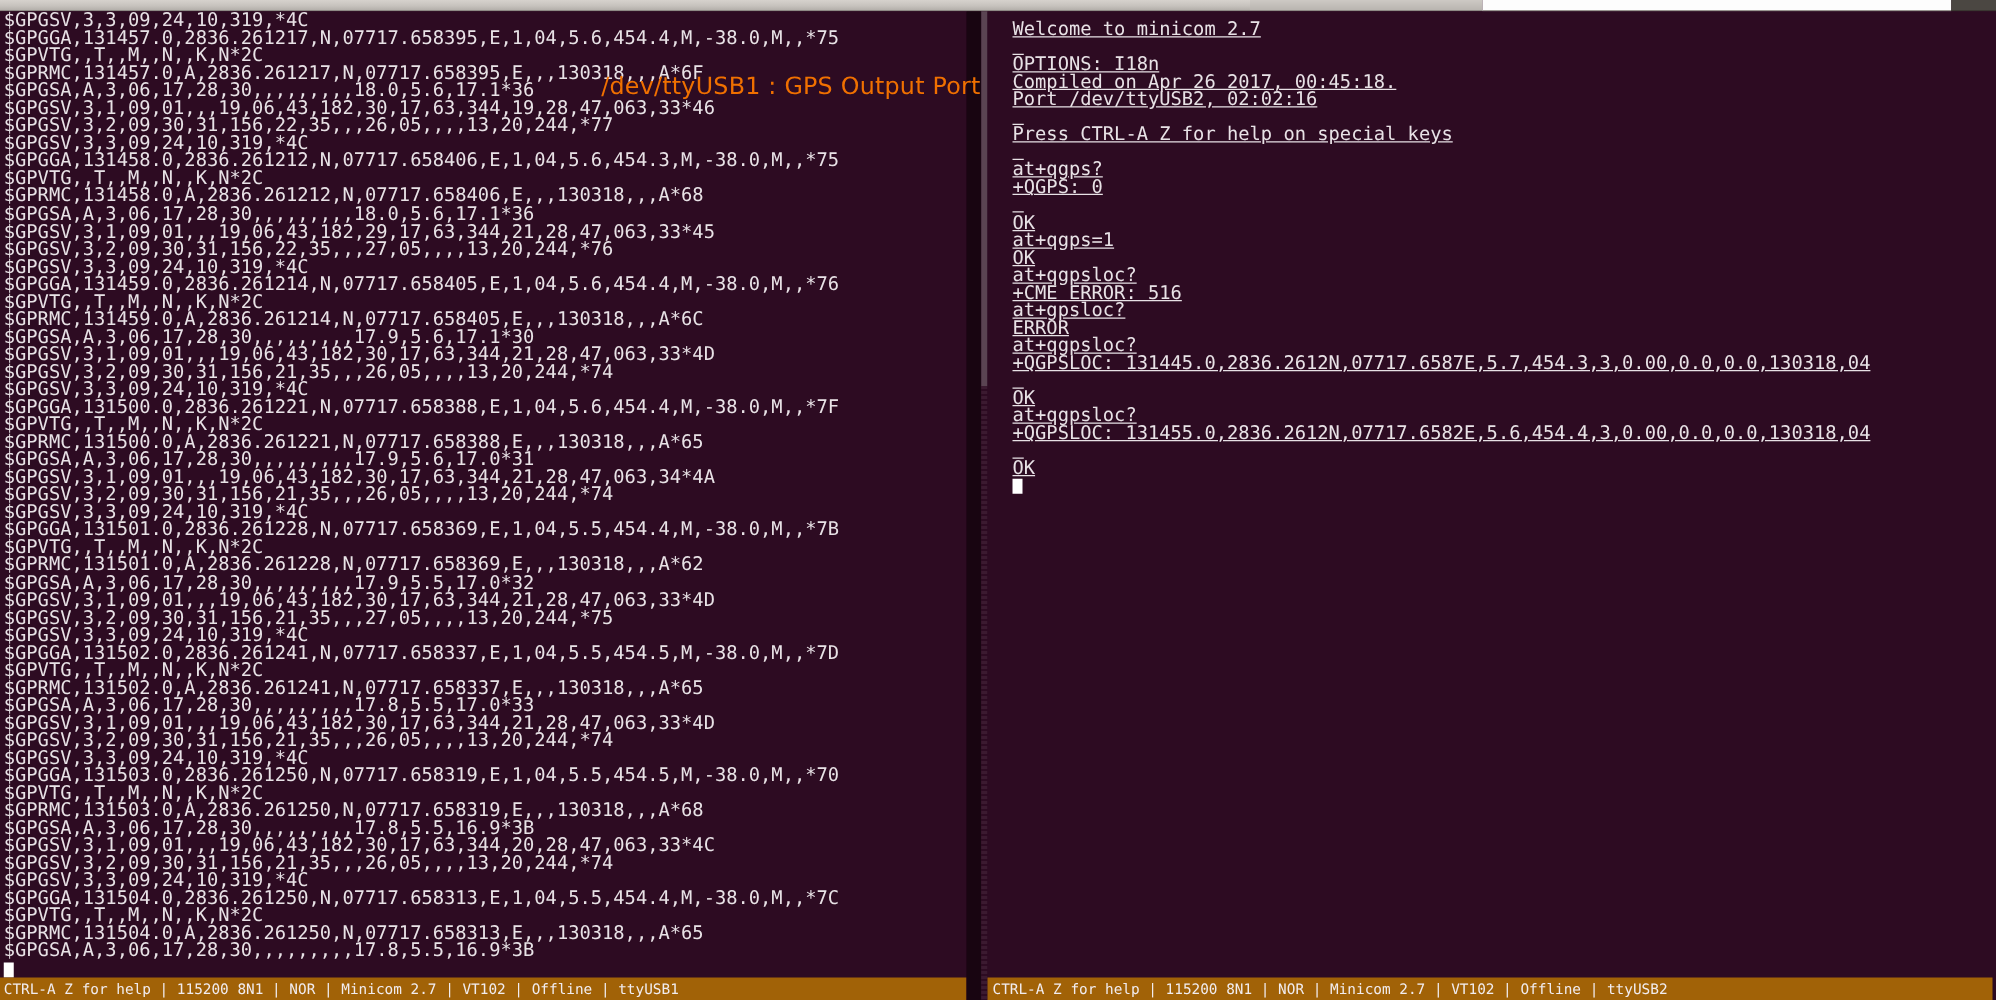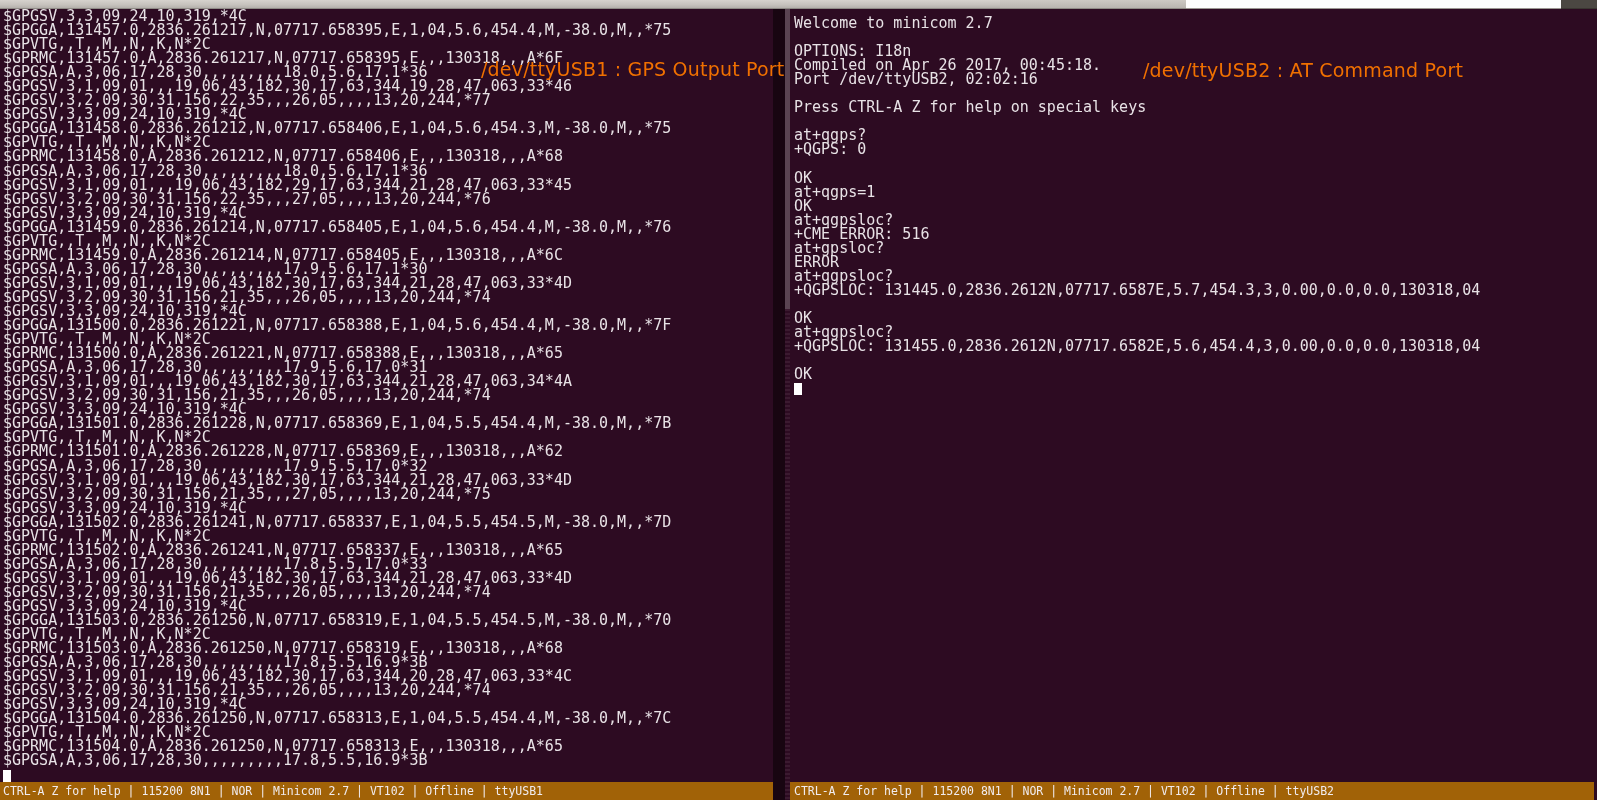--- a/index.html
+++ b/index.html
@@ -117,22 +117,23 @@
     line-height: 14.05px;
     color: #e8e2e6;
     white-space: pre;
     letter-spacing: 0px;
   }
   .pane-left .lines {
     padding-left: 3px;
     padding-top: 0px;
   }
   .pane-right .lines {
-    padding-left: 4px;
+    padding-left: 20px;
     padding-top: 7px;
+    text-decoration: underline;
   }
   .lines .ln { display: block; height: 14.05px; }
 
   .cursor-block {
     display: inline-block;
     width: 7.5px;
     height: 12px;
     background: #ffffff;
     vertical-align: -2px;
   }
@@ -190,15 +191,14 @@
   <div class="pane pane-right">
     <div class="term-body">
       <div class="lines" id="right-lines"><span class="ln">Welcome to minicom 2.7</span><span class="ln">&nbsp;</span><span class="ln">OPTIONS: I18n</span><span class="ln">Compiled on Apr 26 2017, 00:45:18.</span><span class="ln">Port /dev/ttyUSB2, 02:02:16</span><span class="ln">&nbsp;</span><span class="ln">Press CTRL-A Z for help on special keys</span><span class="ln">&nbsp;</span><span class="ln">at+qgps?</span><span class="ln">+QGPS: 0</span><span class="ln">&nbsp;</span><span class="ln">OK</span><span class="ln">at+qgps=1</span><span class="ln">OK</span><span class="ln">at+qgpsloc?</span><span class="ln">+CME ERROR: 516</span><span class="ln">at+gpsloc?</span><span class="ln">ERROR</span><span class="ln">at+qgpsloc?</span><span class="ln">+QGPSLOC: 131445.0,2836.2612N,07717.6587E,5.7,454.3,3,0.00,0.0,0.0,130318,04</span><span class="ln">&nbsp;</span><span class="ln">OK</span><span class="ln">at+qgpsloc?</span><span class="ln">+QGPSLOC: 131455.0,2836.2612N,07717.6582E,5.6,454.4,3,0.00,0.0,0.0,130318,04</span><span class="ln">&nbsp;</span><span class="ln">OK</span><span class="ln"><span class="cursor-block"></span></span></div>
     </div>
   </div>
 
   <div class="statusbar statusbar-left">CTRL-A Z for help | 115200 8N1 | NOR | Minicom 2.7 | VT102 | Offline | ttyUSB1</div>
   <div class="statusbar statusbar-right">CTRL-A Z for help | 115200 8N1 | NOR | Minicom 2.7 | VT102 | Offline | ttyUSB2</div>
 
   <div class="annot annot-1">/dev/ttyUSB1 : GPS Output Port</div>
-  <div class="annot annot-2">/dev/ttyUSB2 : AT Command Port</div>
 
 </div>
 
 </body></html>

